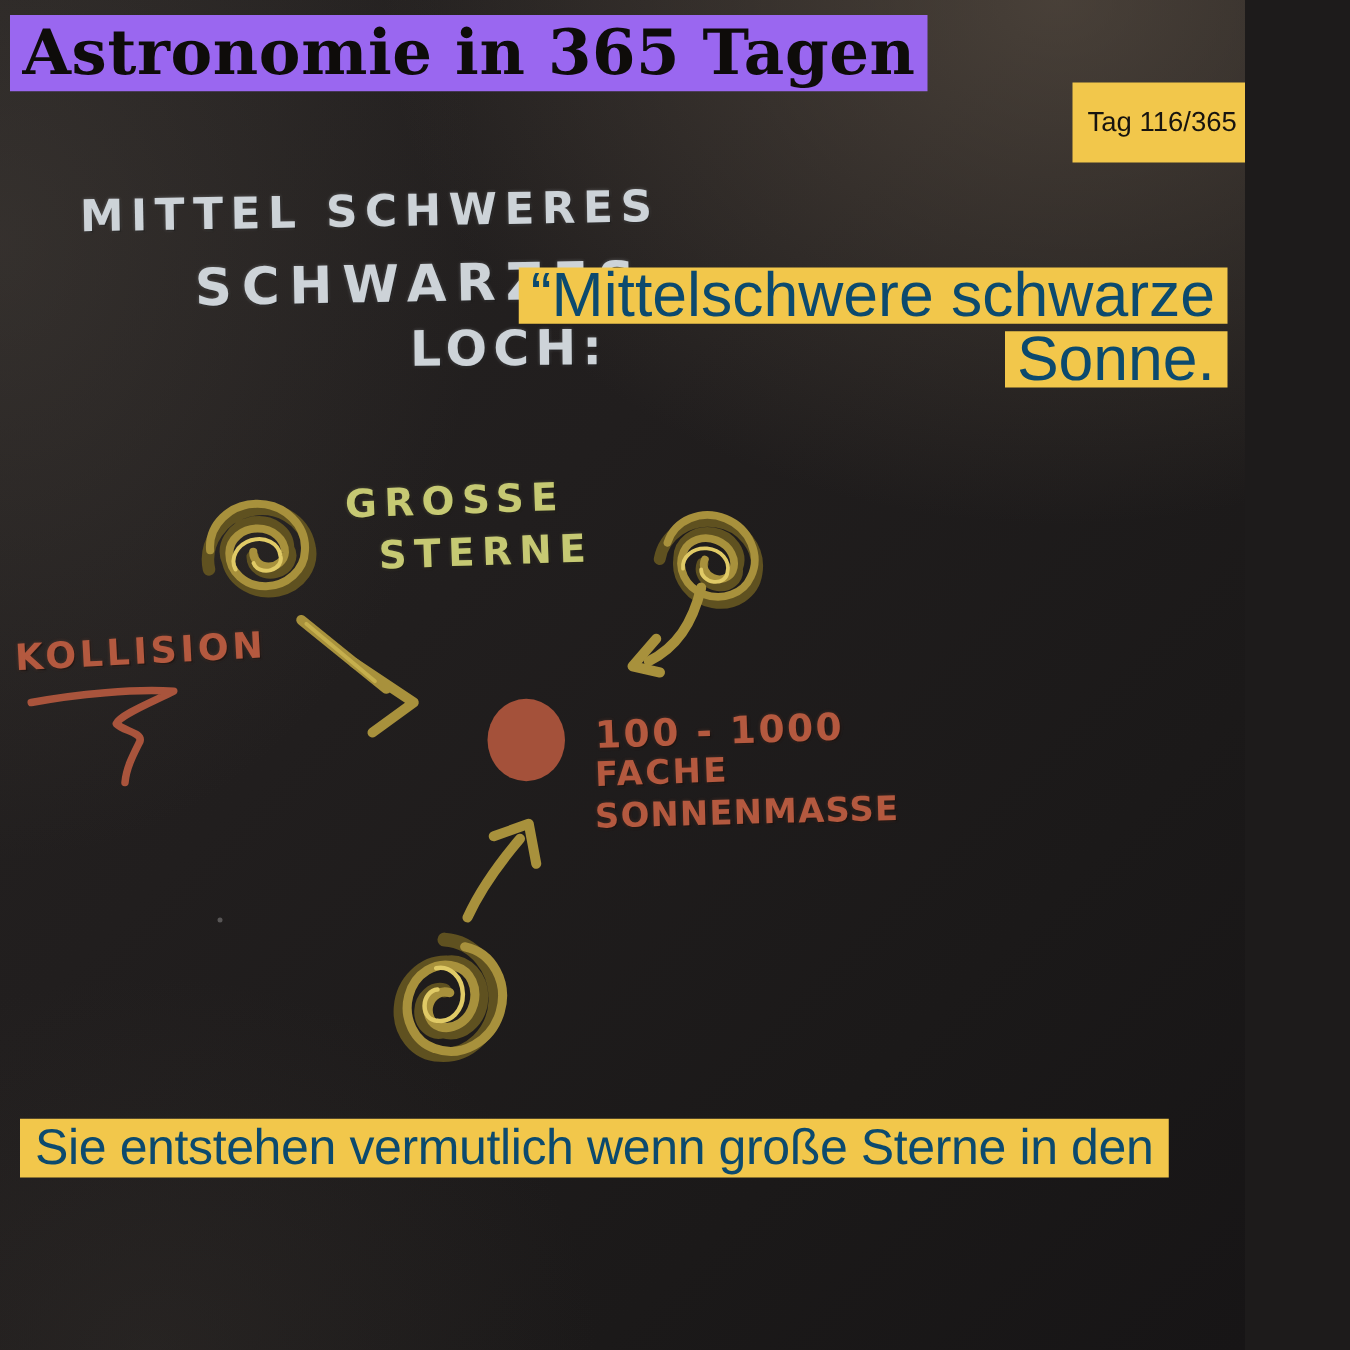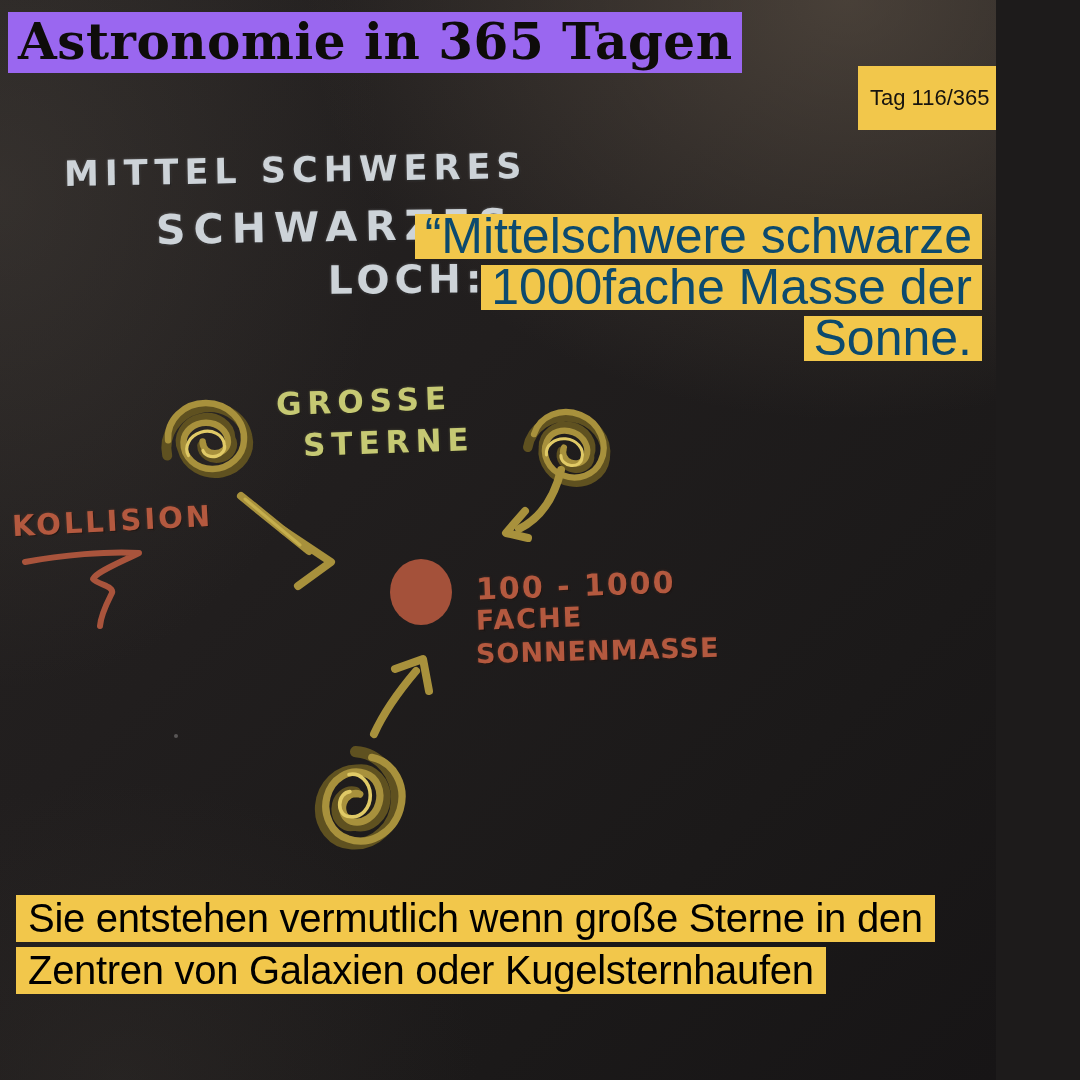--- a/index.html
+++ b/index.html
@@ -33,21 +33,21 @@
   }
   .info-box { position:absolute; top:214px; right:14px; text-align:right; }
   .info-box .line { display:block; margin-bottom:6px; }
   .info-box .hl {
     display:inline-block; background:#F2C74B; color:#0c4a6e;
     font-size:50px; line-height:45px; padding:0 10px; white-space:nowrap;
   }
   .bottom-box { position:absolute; left:16px; top:895px; text-align:left; }
   .bottom-box .line { display:block; margin-bottom:5px; }
   .bottom-box .hl {
-    display:inline-block; background:#F2C74B; color:#000000;
+    display:inline-block; background:#F2C74B; color:#0c4a6e;
     font-size:40px; line-height:47px; padding:0 12px; white-space:nowrap;
     letter-spacing:-0.3px;
   }
 
   
   .chalk {
     position:absolute; white-space:nowrap;
     font-family:"DejaVu Sans","Liberation Sans",sans-serif;
     font-weight:700;
   }
@@ -131,22 +131,20 @@
 
   <div class="chalk chalk-green stars-l1">GROSSE</div>
   <div class="chalk chalk-green stars-l2">STERNE</div>
   <div class="chalk chalk-red kollision">KOLLISION</div>
   <div class="chalk chalk-red mass-l1">100 - 1000</div>
   <div class="chalk chalk-red mass-l2">FACHE</div>
   <div class="chalk chalk-red mass-l3">SONNENMASSE</div>
 
   <div class="info-box">
     <span class="line"><span class="hl">“Mittelschwere schwarze</span></span>
-    <span class="line"><span class="hl">1000fache Masse der</span></span>
     <span class="line"><span class="hl">Sonne.</span></span>
   </div>
 
   <div class="bottom-box">
     <span class="line"><span class="hl">Sie entstehen vermutlich wenn große Sterne in den</span></span>
-    <span class="line"><span class="hl">Zentren von Galaxien oder Kugelsternhaufen</span></span>
   </div>
 
 </div>
 
 </body></html>

